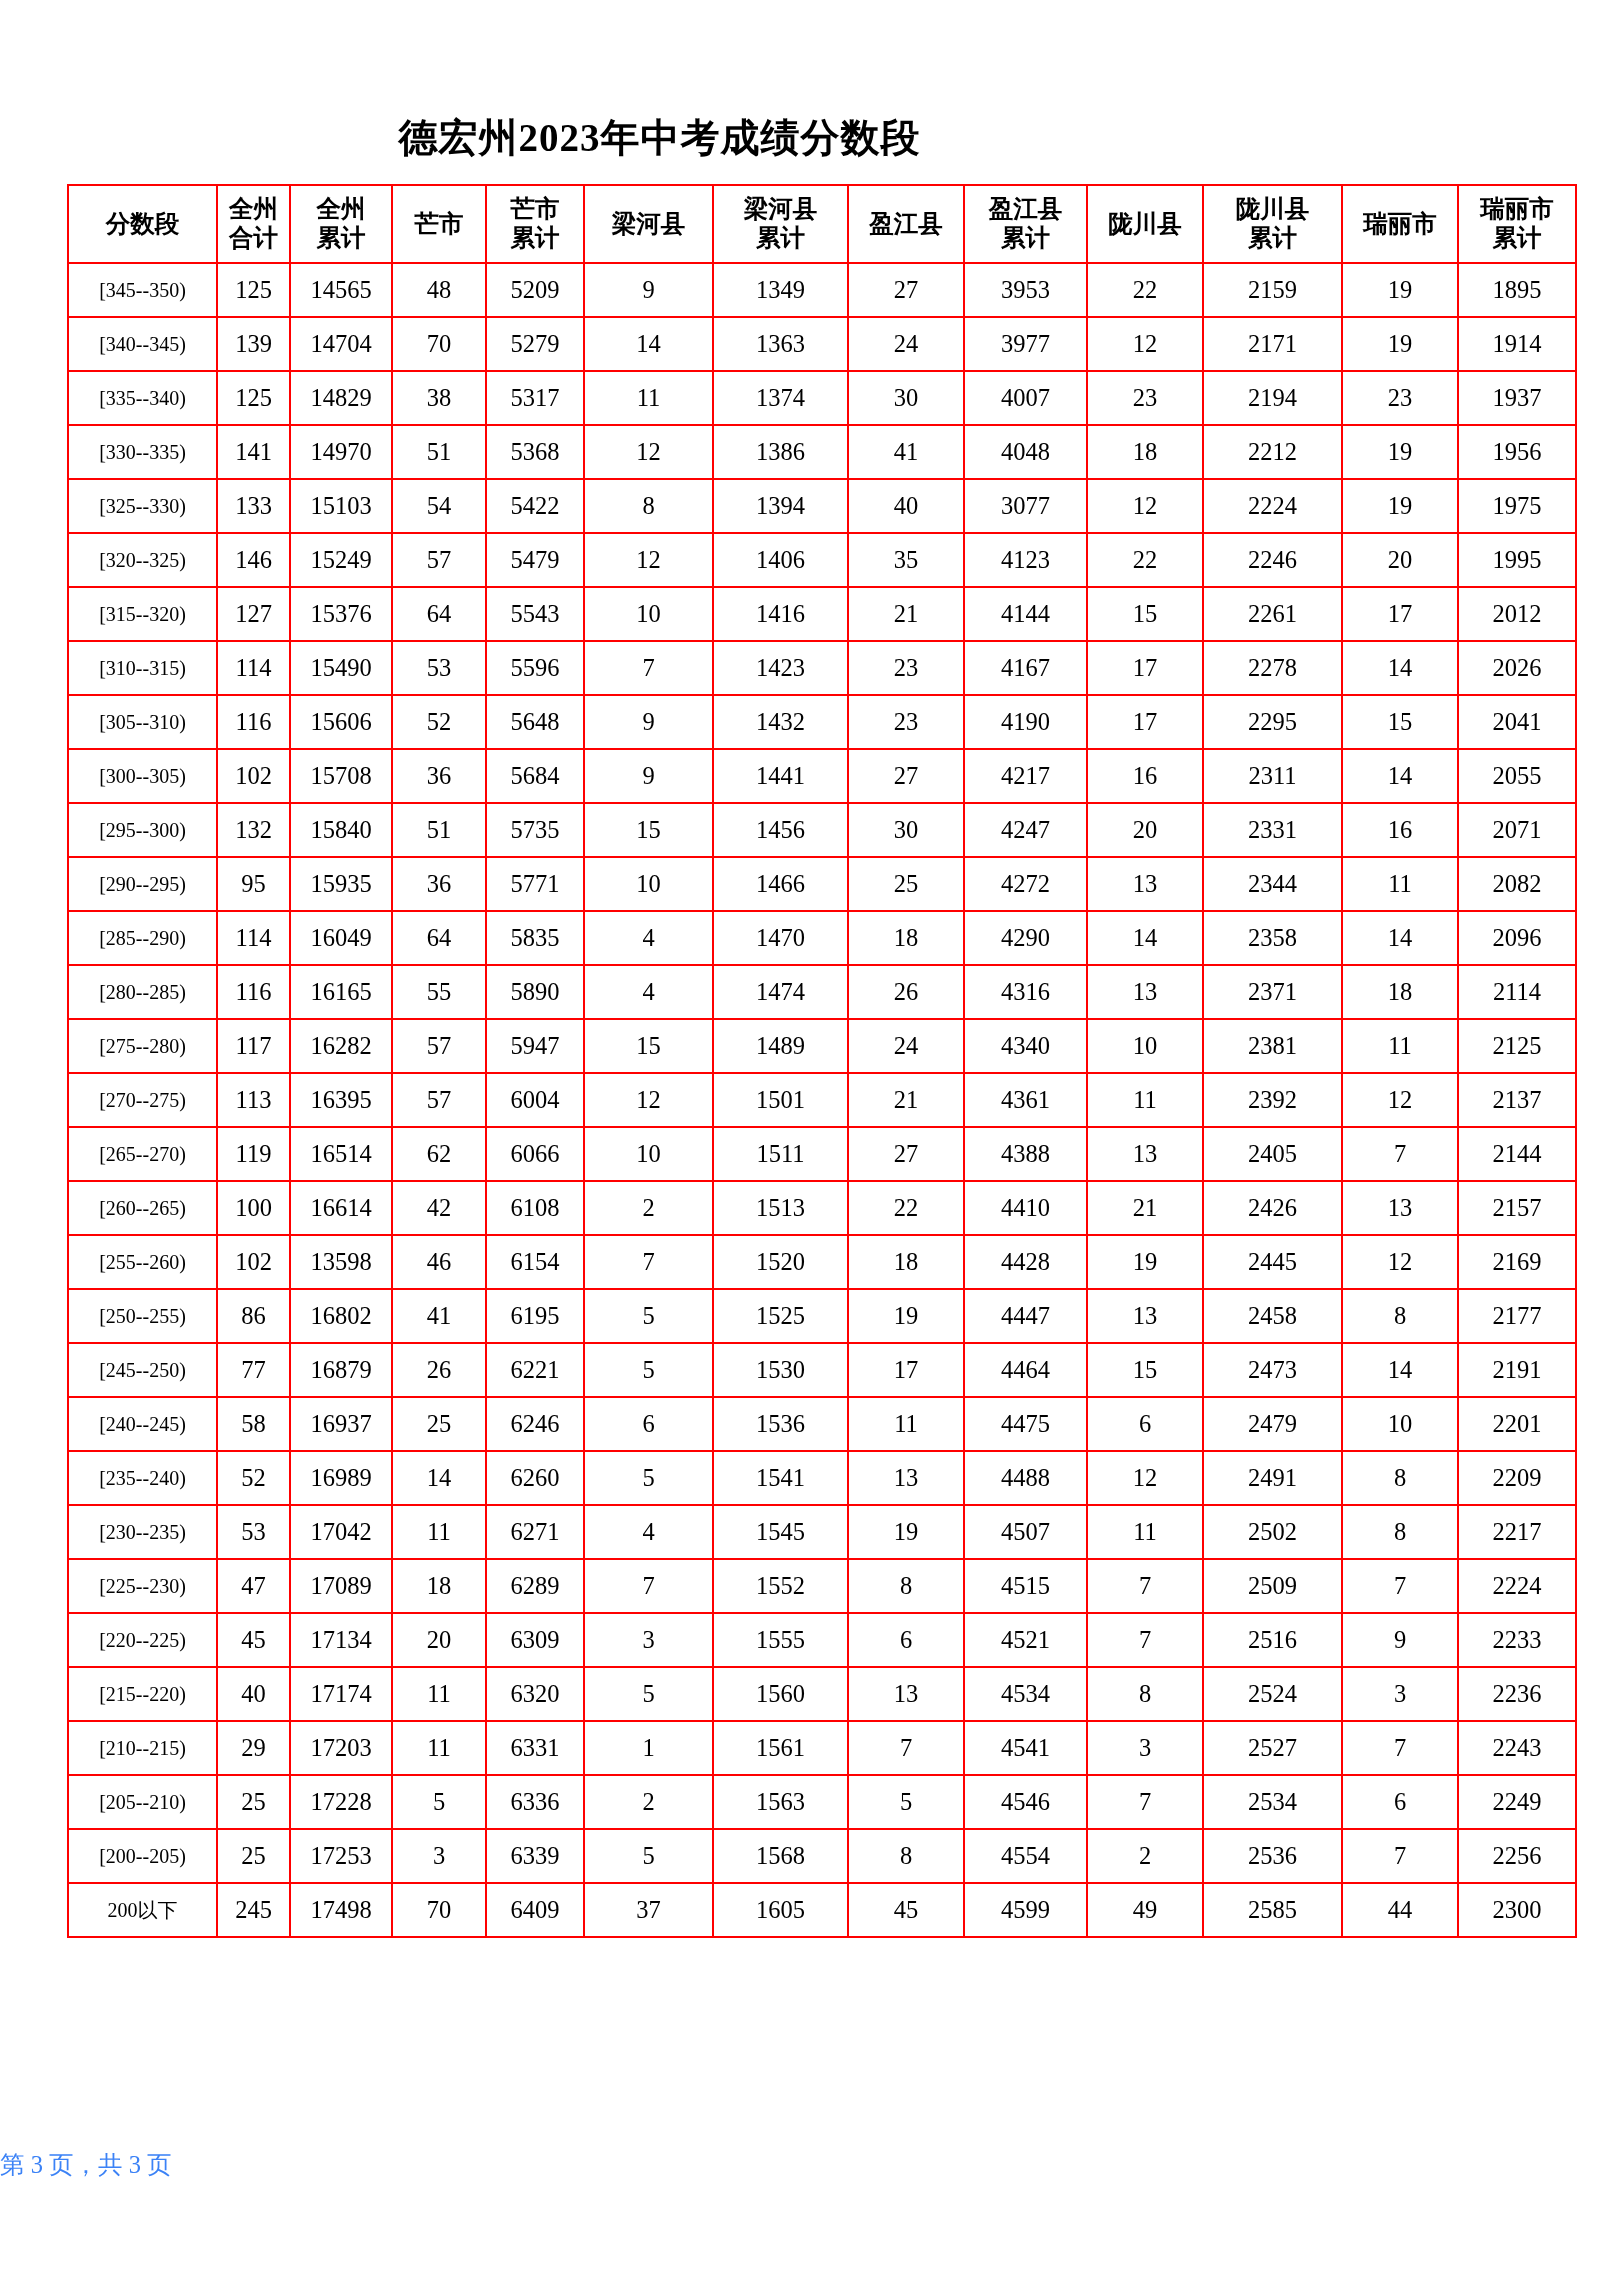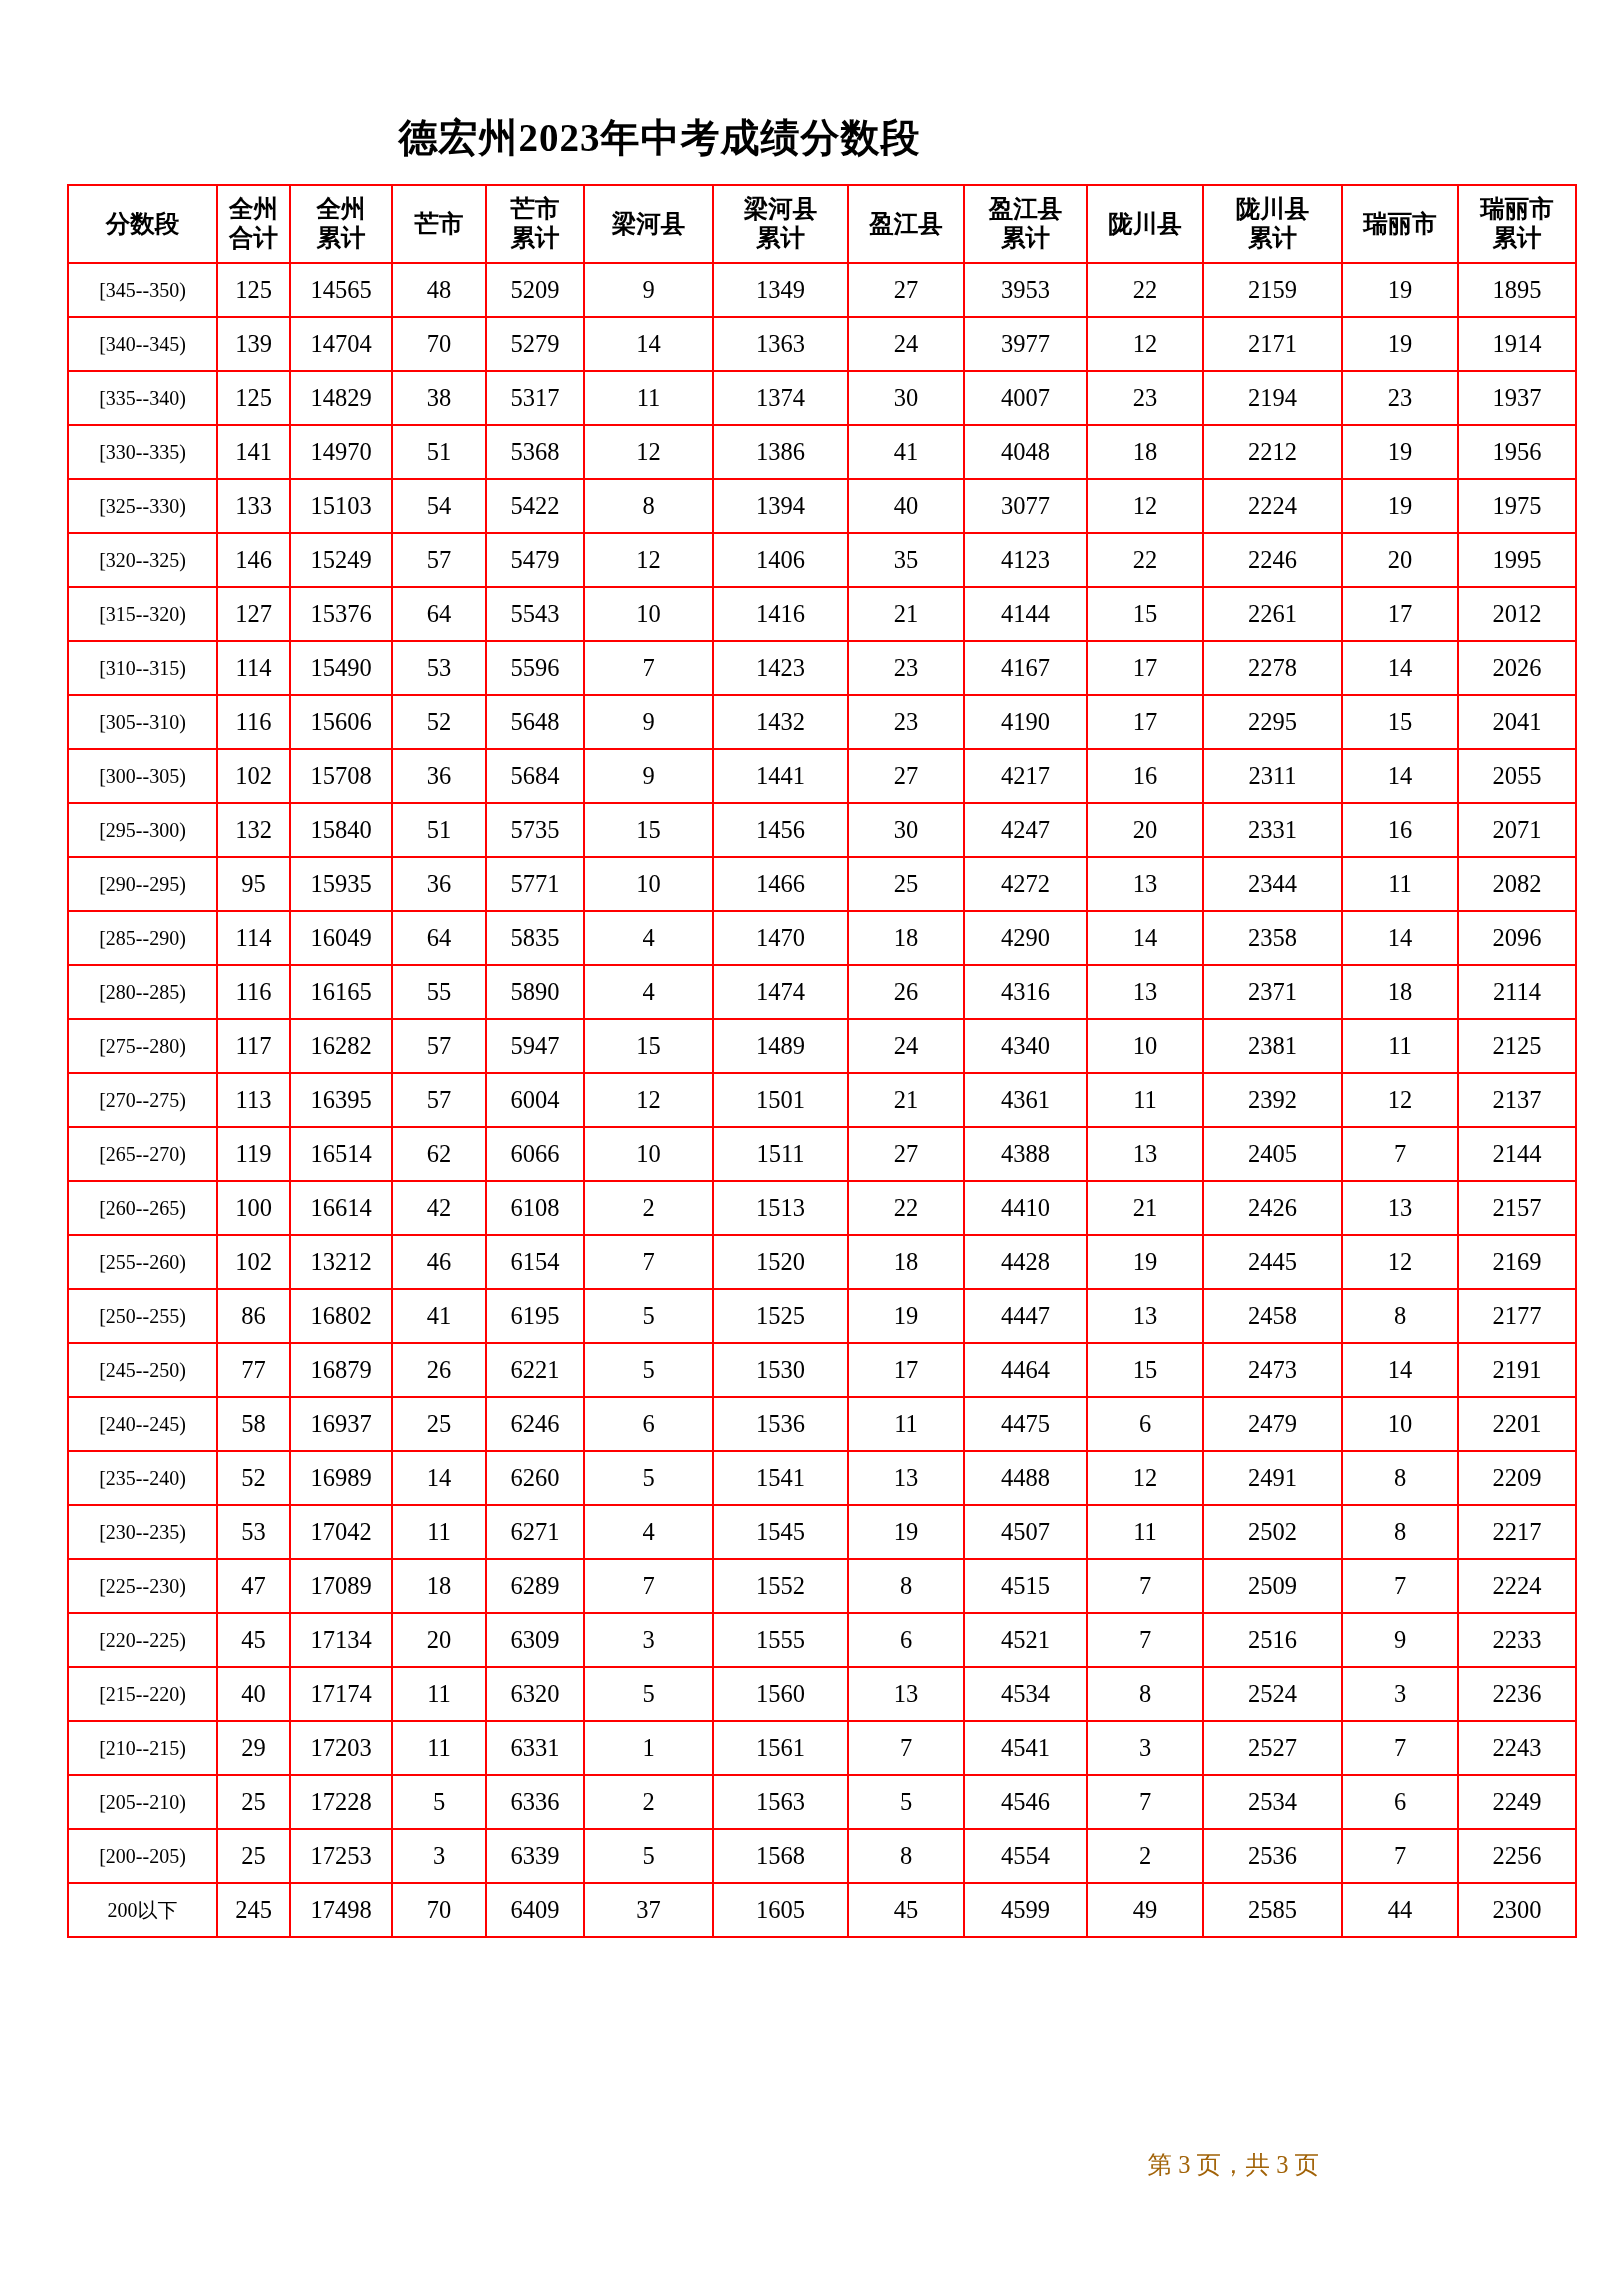--- a/index.html
+++ b/index.html
@@ -85,24 +85,24 @@
   col.c12 { width: 118px; }
 
   .hdr-two-line span {
     display: block;
   }
   .footer {
     position: absolute;
     left: 0;
     right: 0;
     top: 2148px;
-    text-align: right;
+    text-align: left;
     font-size: 24.5px;
     font-family: "Liberation Serif", "DejaVu Serif", serif;
-    color: #a16207;
+    color: #3b82f6;
   }
 </style>
 </head>
 <body>
 
 <div class="page">
 
   <h1 class="doc-title">德宏州2023年中考成绩分数段</h1>
 
   <div class="table-wrap">
@@ -439,21 +439,21 @@
             <td>22</td>
             <td>4410</td>
             <td>21</td>
             <td>2426</td>
             <td>13</td>
             <td>2157</td>
           </tr>
           <tr>
             <td class="band">[255--260)</td>
             <td>102</td>
-            <td>13212</td>
+            <td>13598</td>
             <td>46</td>
             <td>6154</td>
             <td>7</td>
             <td>1520</td>
             <td>18</td>
             <td>4428</td>
             <td>19</td>
             <td>2445</td>
             <td>12</td>
             <td>2169</td>

